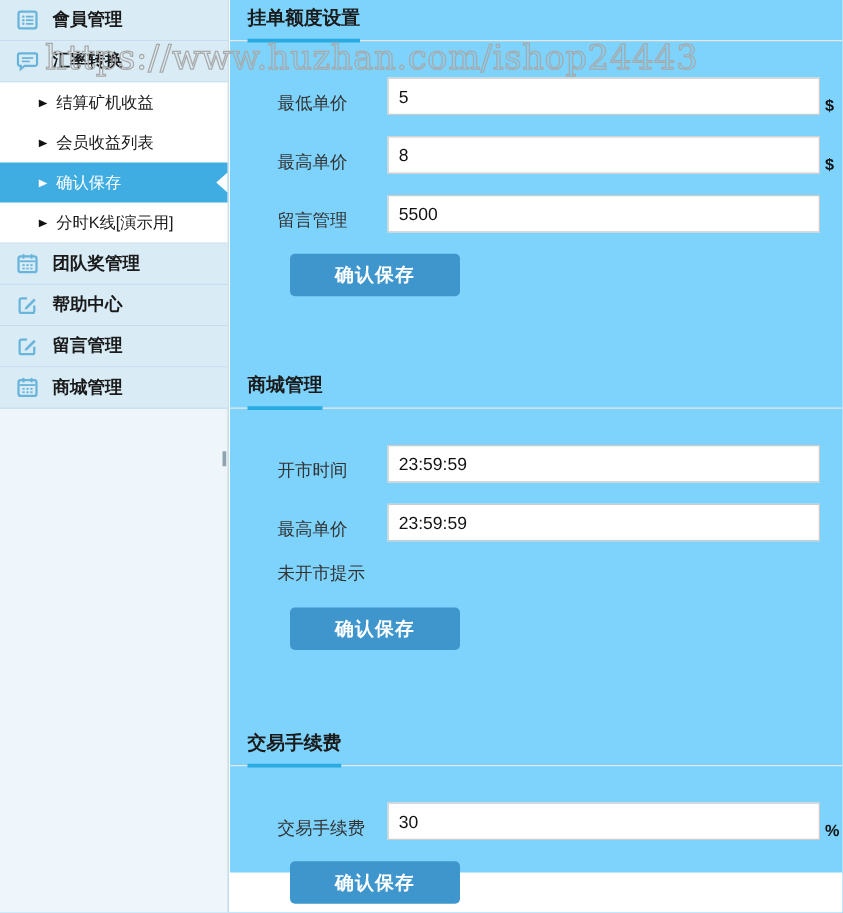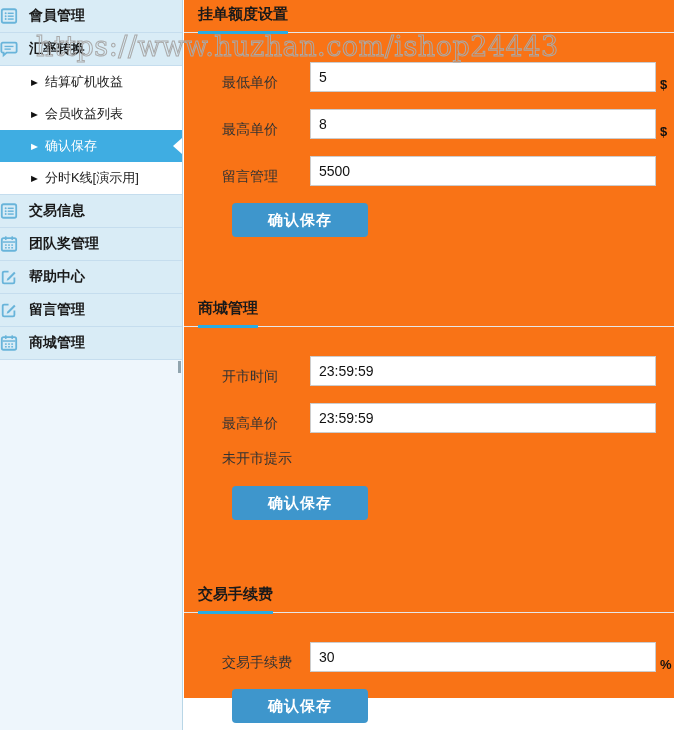--- a/index.html
+++ b/index.html
@@ -32,20 +32,21 @@
     background: #eef6fc;
     border-right: 1px solid #b9d6e6;
     z-index: 10;
   }
   .side-item {
     height: 33px;
     background: #d9ecf6;
     border-bottom: 1px solid #c5ddee;
     display: flex;
     align-items: center;
+    padding-left: 13px;
     cursor: pointer;
   }
   .side-item .icon { width: 18px; height: 18px; margin-right: 11px; flex: 0 0 18px; }
   .side-item .lbl { font-size: 14px; font-weight: bold; color: #1a1a1a; }
   .submenu { background: #fff; border-bottom: 1px solid #c5ddee; }
   .sub-item {
     height: 32px;
     display: flex;
     align-items: center;
     padding-left: 31px;
@@ -71,21 +72,21 @@
     left: 178px; top: 361px;
     width: 3px; height: 12px;
     background: #90a4ae;
     z-index: 12;
   }
   
   .content {
     position: absolute;
     left: 184px; top: 0;
     width: 490px; height: 698px;
-    background: #f97316;
+    background: #7dd3fc;
   }
   .section-header { border-bottom: 1px solid #e7e7e7; }
   .section-header h2 {
     display: inline-block;
     margin: 0 0 -2px 14px;
     padding: 5px 0 7px 0;
     border-bottom: 3px solid #29abe2;
     font-size: 15px;
     font-weight: bold;
     color: #1a1a1a;
@@ -176,34 +177,20 @@
       <span class="tri">▶</span>
       <span>确认保存</span>
       <span class="active-arrow"></span>
     </div>
     <div class="sub-item">
       <span class="tri">▶</span>
       <span>分时K线[演示用]</span>
     </div>
   </div>
 
-  <div class="side-item">
-    <span class="icon">
-      <svg viewBox="0 0 20 20">
-          <rect x="2" y="2.5" width="16" height="15" rx="2" fill="none" stroke="#68b4da" stroke-width="2"></rect>
-          <circle cx="6.3" cy="7" r="1.1" fill="#68b4da"></circle>
-          <rect x="8.6" y="6.2" width="6.6" height="1.6" fill="#68b4da"></rect>
-          <circle cx="6.3" cy="10.2" r="1.1" fill="#68b4da"></circle>
-          <rect x="8.6" y="9.4" width="6.6" height="1.6" fill="#68b4da"></rect>
-          <circle cx="6.3" cy="13.4" r="1.1" fill="#68b4da"></circle>
-          <rect x="8.6" y="12.6" width="6.6" height="1.6" fill="#68b4da"></rect>
-        </svg>
-    </span>
-    <span class="lbl">交易信息</span>
-  </div>
 
   <div class="side-item">
     <span class="icon">
       <svg viewBox="0 0 20 20">
           <rect x="2" y="3.5" width="16" height="14" rx="2" fill="none" stroke="#68b4da" stroke-width="2"></rect>
           <rect x="5.5" y="1.5" width="1.8" height="4" fill="#68b4da"></rect>
           <rect x="12.7" y="1.5" width="1.8" height="4" fill="#68b4da"></rect>
           <rect x="3" y="7" width="14" height="1.6" fill="#68b4da"></rect>
           <rect x="5.5" y="10.4" width="2" height="1.6" fill="#68b4da"></rect>
           <rect x="9" y="10.4" width="2" height="1.6" fill="#68b4da"></rect>

